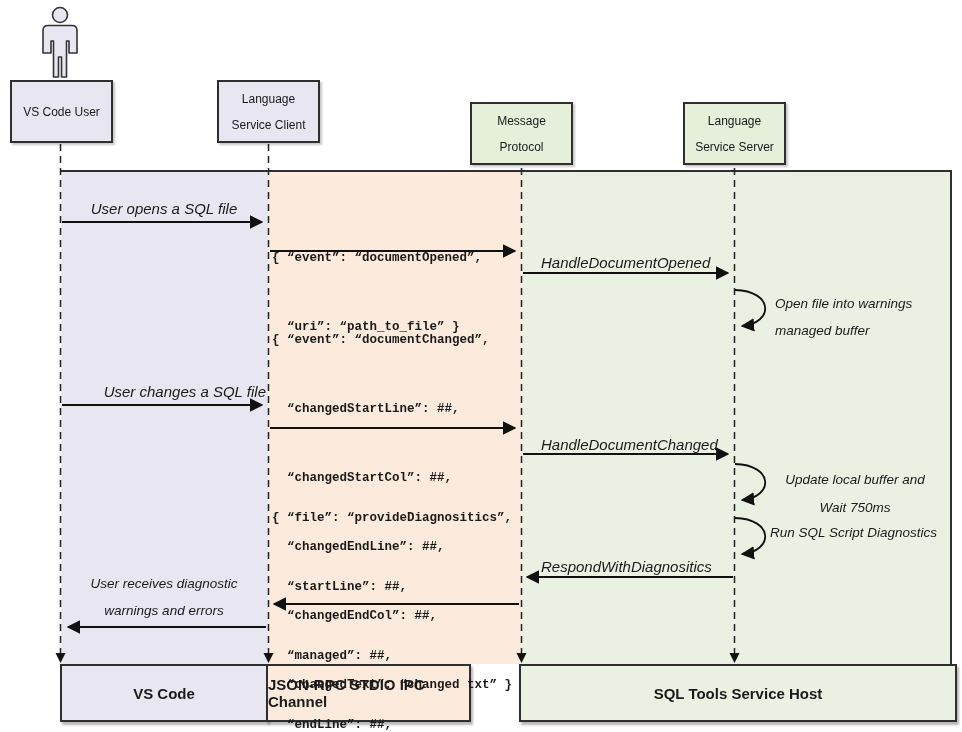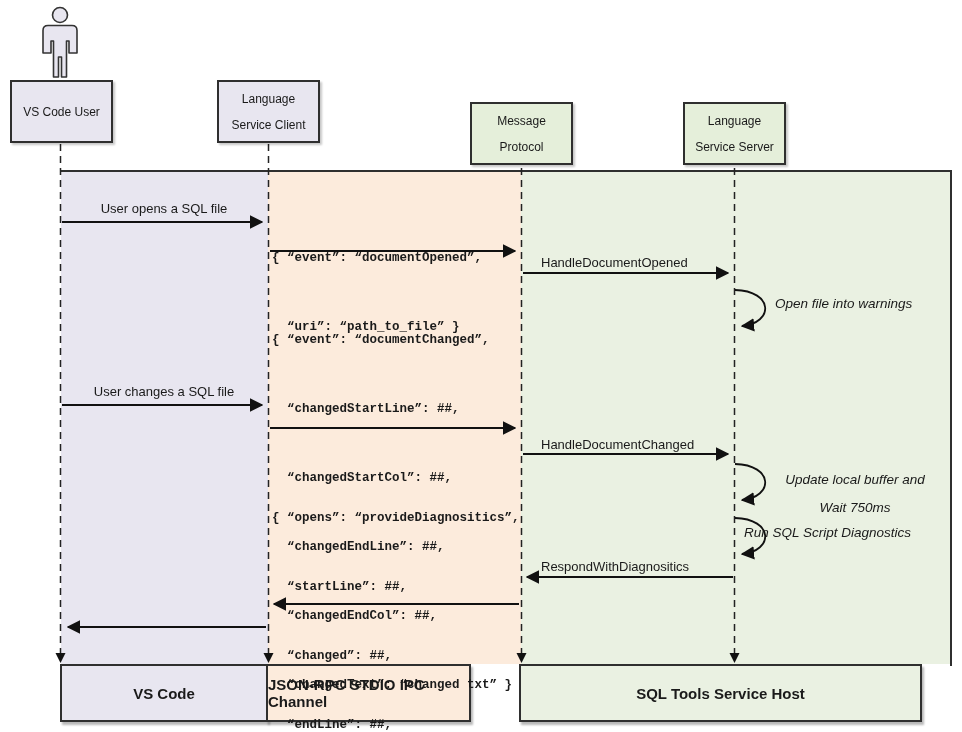--- a/index.html
+++ b/index.html
@@ -29,21 +29,21 @@
     box-shadow:2px 2px 2px rgba(0,0,0,0.22);z-index:4;
   }
   .actor-green{background:var(--header-green);margin-top:22px;}
   .footer-box{
     position:absolute;top:664px;height:58px;box-sizing:border-box;
     border:2px solid var(--border);display:flex;align-items:center;justify-content:center;
     font-size:15px;font-weight:bold;z-index:4;box-shadow:2px 3px 2px rgba(0,0,0,0.28);
   }
   svg.layer{position:absolute;left:0;top:0;z-index:3;}
   .lbl{
-    position:absolute;font-size:13px;line-height:17px;
+    position:absolute;font-style:italic;font-size:15px;line-height:17px;
     white-space:nowrap;z-index:5;
   }
   .lbl-center{text-align:center;}
   .note{position:absolute;font-style:italic;font-size:13.5px;line-height:27px;white-space:nowrap;z-index:5;}
   .note-center{text-align:center;font-style:italic;}
   .mono{
     position:absolute;font-family:"Liberation Mono",monospace;font-weight:bold;
     font-size:12.5px;line-height:23px;white-space:pre;z-index:5;letter-spacing:0;
   }
 </style>
@@ -112,60 +112,65 @@
     <span>Message</span>
     <span>Protocol</span>
   </div>
   <div class="actor-box actor-green" style="left:683px;">
     <span>Language</span>
     <span>Service Server</span>
   </div>
 
   <div class="lbl lbl-center" style="left:62px;width:204px;top:200px;">User opens a SQL file</div>
   <div class="lbl" style="left:541px;top:254px;">HandleDocumentOpened</div>
-  <div class="lbl lbl-center" style="left:62px;width:204px;top:383px;">User changes a SQL file</div>
+  <div class="lbl lbl-center" style="left:62px;width:204px;top:383px;text-align:right;">User changes a SQL file</div>
   <div class="lbl" style="left:541px;top:436px;">HandleDocumentChanged</div>
   <div class="lbl" style="left:541px;top:558px;">RespondWithDiagnositics</div>
 
+  <div class="note note-center" style="left:62px;width:204px;top:570px;">
+    <div>User receives diagnostic</div>
+    <div>warnings and errors</div>
+  </div>
 
   <div class="note" style="left:775px;top:290px;">
     <div>Open file into warnings</div>
+    <div>managed buffer</div>
   </div>
   <div class="note note-center" style="left:770px;width:170px;top:466px;line-height:28px;">
     <div>Update local buffer and</div>
     <div>Wait 750ms</div>
   </div>
-  <div class="note" style="left:744px;top:519px;">
+  <div class="note" style="left:770px;top:519px;">
     <div>Run SQL Script Diagnostics</div>
   </div>
 
   <div class="mono" style="left:272px;top:201px;">
     <div>{ “event”: “documentOpened”,</div>
     <div>  “uri”: “path_to_file” }</div>
   </div>
   <div class="mono" style="left:272px;top:283px;">
     <div>{ “event”: “documentChanged”,</div>
     <div>  “changedStartLine”: ##,</div>
     <div>  “changedStartCol”: ##,</div>
     <div>  “changedEndLine”: ##,</div>
     <div>  “changedEndCol”: ##,</div>
     <div>  “changedText”: “changed txt” }</div>
   </div>
   <div class="mono" style="left:272px;top:461px;">
-    <div>{ “opens”: “provideDiagnositics”,</div>
+    <div>{ “file”: “provideDiagnositics”,</div>
     <div>  “startLine”: ##,</div>
-    <div>  “changed”: ##,</div>
+    <div>  “managed”: ##,</div>
     <div>  “endLine”: ##,</div>
     
     
   </div>
 
   <div class="footer-box" style="left:60px;width:208px;background:var(--lavender);">
     <span>VS Code</span>
   </div>
   <div class="footer-box" style="left:266px;width:205px;background:var(--peach);">
     <span>JSON-RPC STDIO IPC Channel</span>
   </div>
-  <div class="footer-box" style="left:519px;width:403px;background:var(--green);">
+  <div class="footer-box" style="left:519px;width:438px;background:var(--green);">
     <span>SQL Tools Service Host</span>
   </div>
 
 </div>
 
 </body></html>

